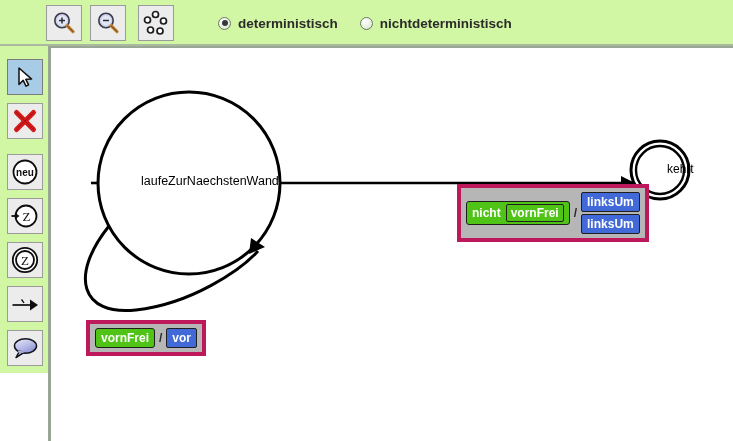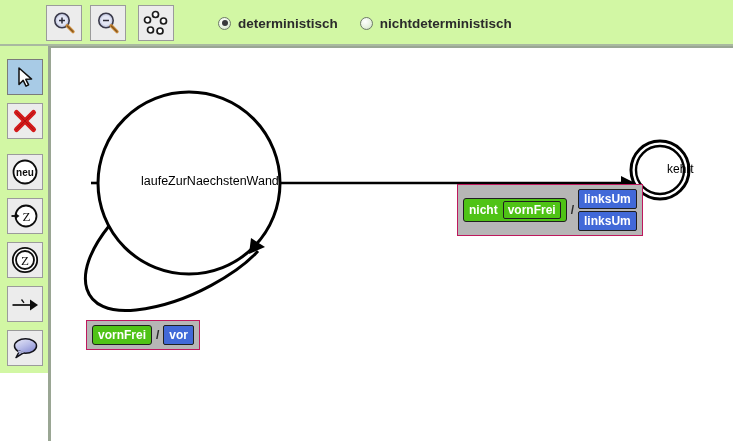--- a/index.html
+++ b/index.html
@@ -142,21 +142,21 @@
     left: 51px; top: 46px;
     width: 682px;
     height: 2px;
     background: #9aa694;
   }
 
   
   .label-panel {
     position: absolute;
     background: #b6b6b6;
-    border: 1px solid #be185d;
+    border: 4px solid #be185d;
     box-sizing: border-box;
     display: flex;
     align-items: center;
     padding: 4px 5px;
   }
   .cond-box {
     background: #4fc316;
     border: 1px solid #1f1f1f;
     border-radius: 3px;
     color: #ffffff;

